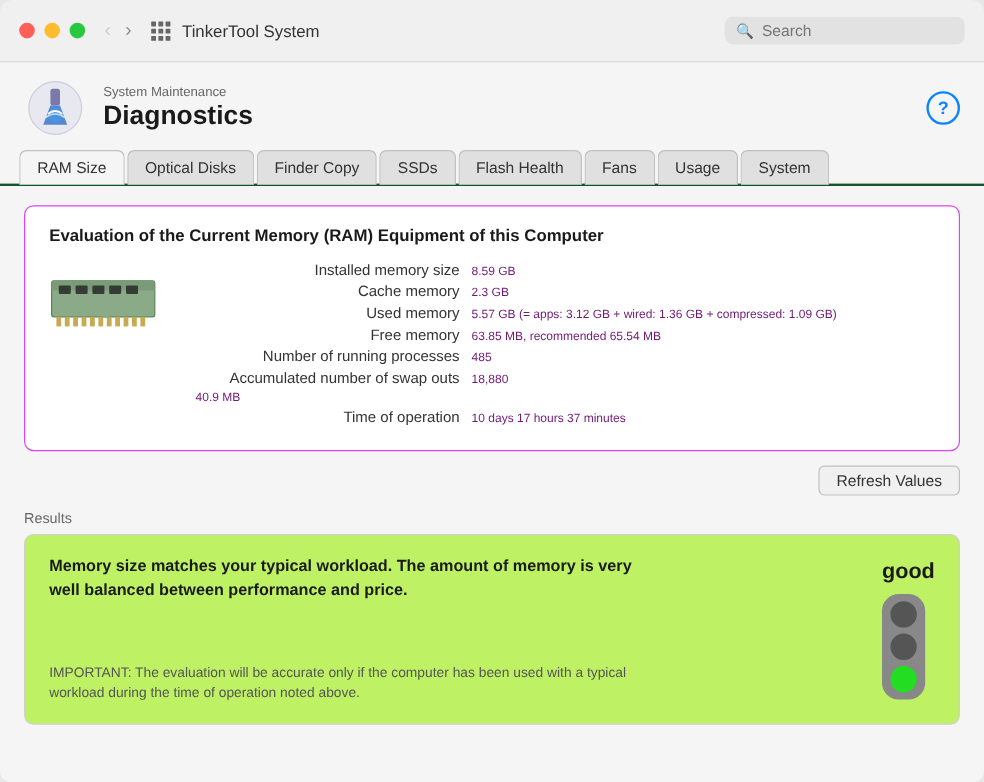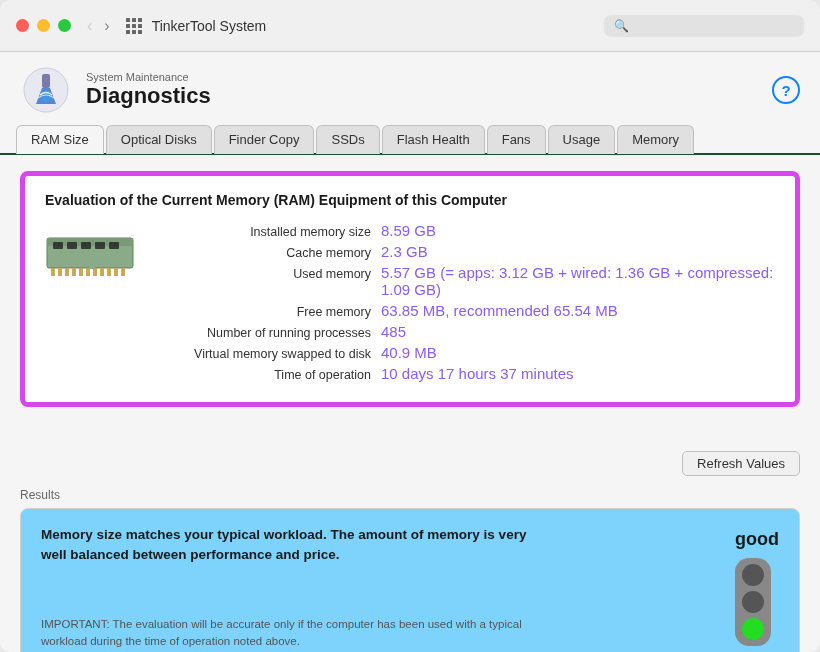--- a/index.html
+++ b/index.html
@@ -180,33 +180,34 @@
     
     .main-panel {
       padding: 16px 20px;
       flex: 1;
       overflow-y: auto;
     }
 
     
     .info-box {
       background: white;
-      border: 5px solid #d946ef;
+      border: 1px solid #d946ef;
       border-radius: 8px;
       padding: 16px 20px;
+      margin-bottom: 12px;
     }
     .info-box-title {
       font-size: 14px;
       font-weight: 600;
       color: #1a1a1a;
       margin-bottom: 14px;
     }
     .memory-content {
       display: flex;
-      gap: 16px;
+      gap: 32px;
     }
     .ram-image {
       display: flex;
       align-items: flex-start;
       padding-top: 4px;
     }
     .ram-stick {
       width: 90px;
       height: 55px;
     }
@@ -220,51 +221,50 @@
     }
     .memory-label {
       font-size: 12.5px;
       color: #333;
       text-align: right;
       min-width: 230px;
       padding-right: 10px;
       font-weight: 500;
     }
     .memory-value {
-      font-size: 15px;
-      color: #8b5cf6;
+      font-size: 10px;
+      color: #701a75;
     }
 
     .refresh-row {
       display: flex;
       justify-content: flex-end;
       margin-bottom: 12px;
     }
     .refresh-btn {
       background: #f0f0f0;
       border: 1px solid #c0c0c0;
       border-radius: 5px;
       padding: 4px 14px;
       font-size: 13px;
       cursor: pointer;
       color: #333;
-      margin-top: 44px;
     }
 
     
     .results-section {
       margin-top: 4px;
     }
     .results-label {
       font-size: 12px;
       color: #666;
       margin-bottom: 6px;
     }
     .results-box {
-      background: #7dd3fc;
+      background: #bef264;
       border: 1px solid #d0d0d0;
       border-radius: 8px;
       padding: 16px 20px;
       display: flex;
       align-items: center;
     }
     .results-text-area {
       flex: 1;
     }
     .results-main-text {
@@ -331,20 +331,21 @@
     <div class="grid-dot"></div>
       <div class="grid-dot"></div>
       <div class="grid-dot"></div>
     <div class="grid-dot"></div>
       <div class="grid-dot"></div>
       <div class="grid-dot"></div>
   </div>
   <span class="app-title">TinkerTool System</span>
   <div class="search-bar">
     <span class="search-icon-svg">🔍</span>
+    <input type="text" placeholder="Search" style="">
   </div>
 </div>
 
 <div class="content">
 
   <div class="page-header">
     <div class="app-icon">
       <svg viewBox="0 0 48 48" xmlns="http://www.w3.org/2000/svg">
 
         <ellipse cx="24" cy="24" rx="22" ry="22" fill="#e8e8f0" stroke="#ccccdd" stroke-width="1"></ellipse>
@@ -365,21 +366,21 @@
   </div>
 
   <div class="tabs">
     <div class="tab active">RAM Size</div>
     <div class="tab">Optical Disks</div>
     <div class="tab">Finder Copy</div>
     <div class="tab">SSDs</div>
     <div class="tab">Flash Health</div>
     <div class="tab">Fans</div>
     <div class="tab">Usage</div>
-    <div class="tab">Memory</div>
+    <div class="tab">System</div>
   </div>
 
   <div class="main-panel">
 
     <div class="info-box">
       <div class="info-box-title">Evaluation of the Current Memory (RAM) Equipment of this Computer</div>
       <div class="memory-content">
 
         <div class="ram-image">
           <svg class="ram-stick" viewBox="0 0 90 55" xmlns="http://www.w3.org/2000/svg">
@@ -425,21 +426,24 @@
           </div>
           <div class="memory-row">
             <span class="memory-label">Free memory</span>
             <span class="memory-value">63.85 MB, recommended 65.54 MB</span>
           </div>
           <div class="memory-row">
             <span class="memory-label">Number of running processes</span>
             <span class="memory-value">485</span>
           </div>
           <div class="memory-row">
-            <span class="memory-label">Virtual memory swapped to disk</span>
+            <span class="memory-label">Accumulated number of swap outs</span>
+            <span class="memory-value">18,880</span>
+          </div>
+          <div class="memory-row">
             <span class="memory-value">40.9 MB</span>
           </div>
           <div class="memory-row">
             <span class="memory-label">Time of operation</span>
             <span class="memory-value">10 days 17 hours 37 minutes</span>
           </div>
         </div>
       </div>
     </div>
 

